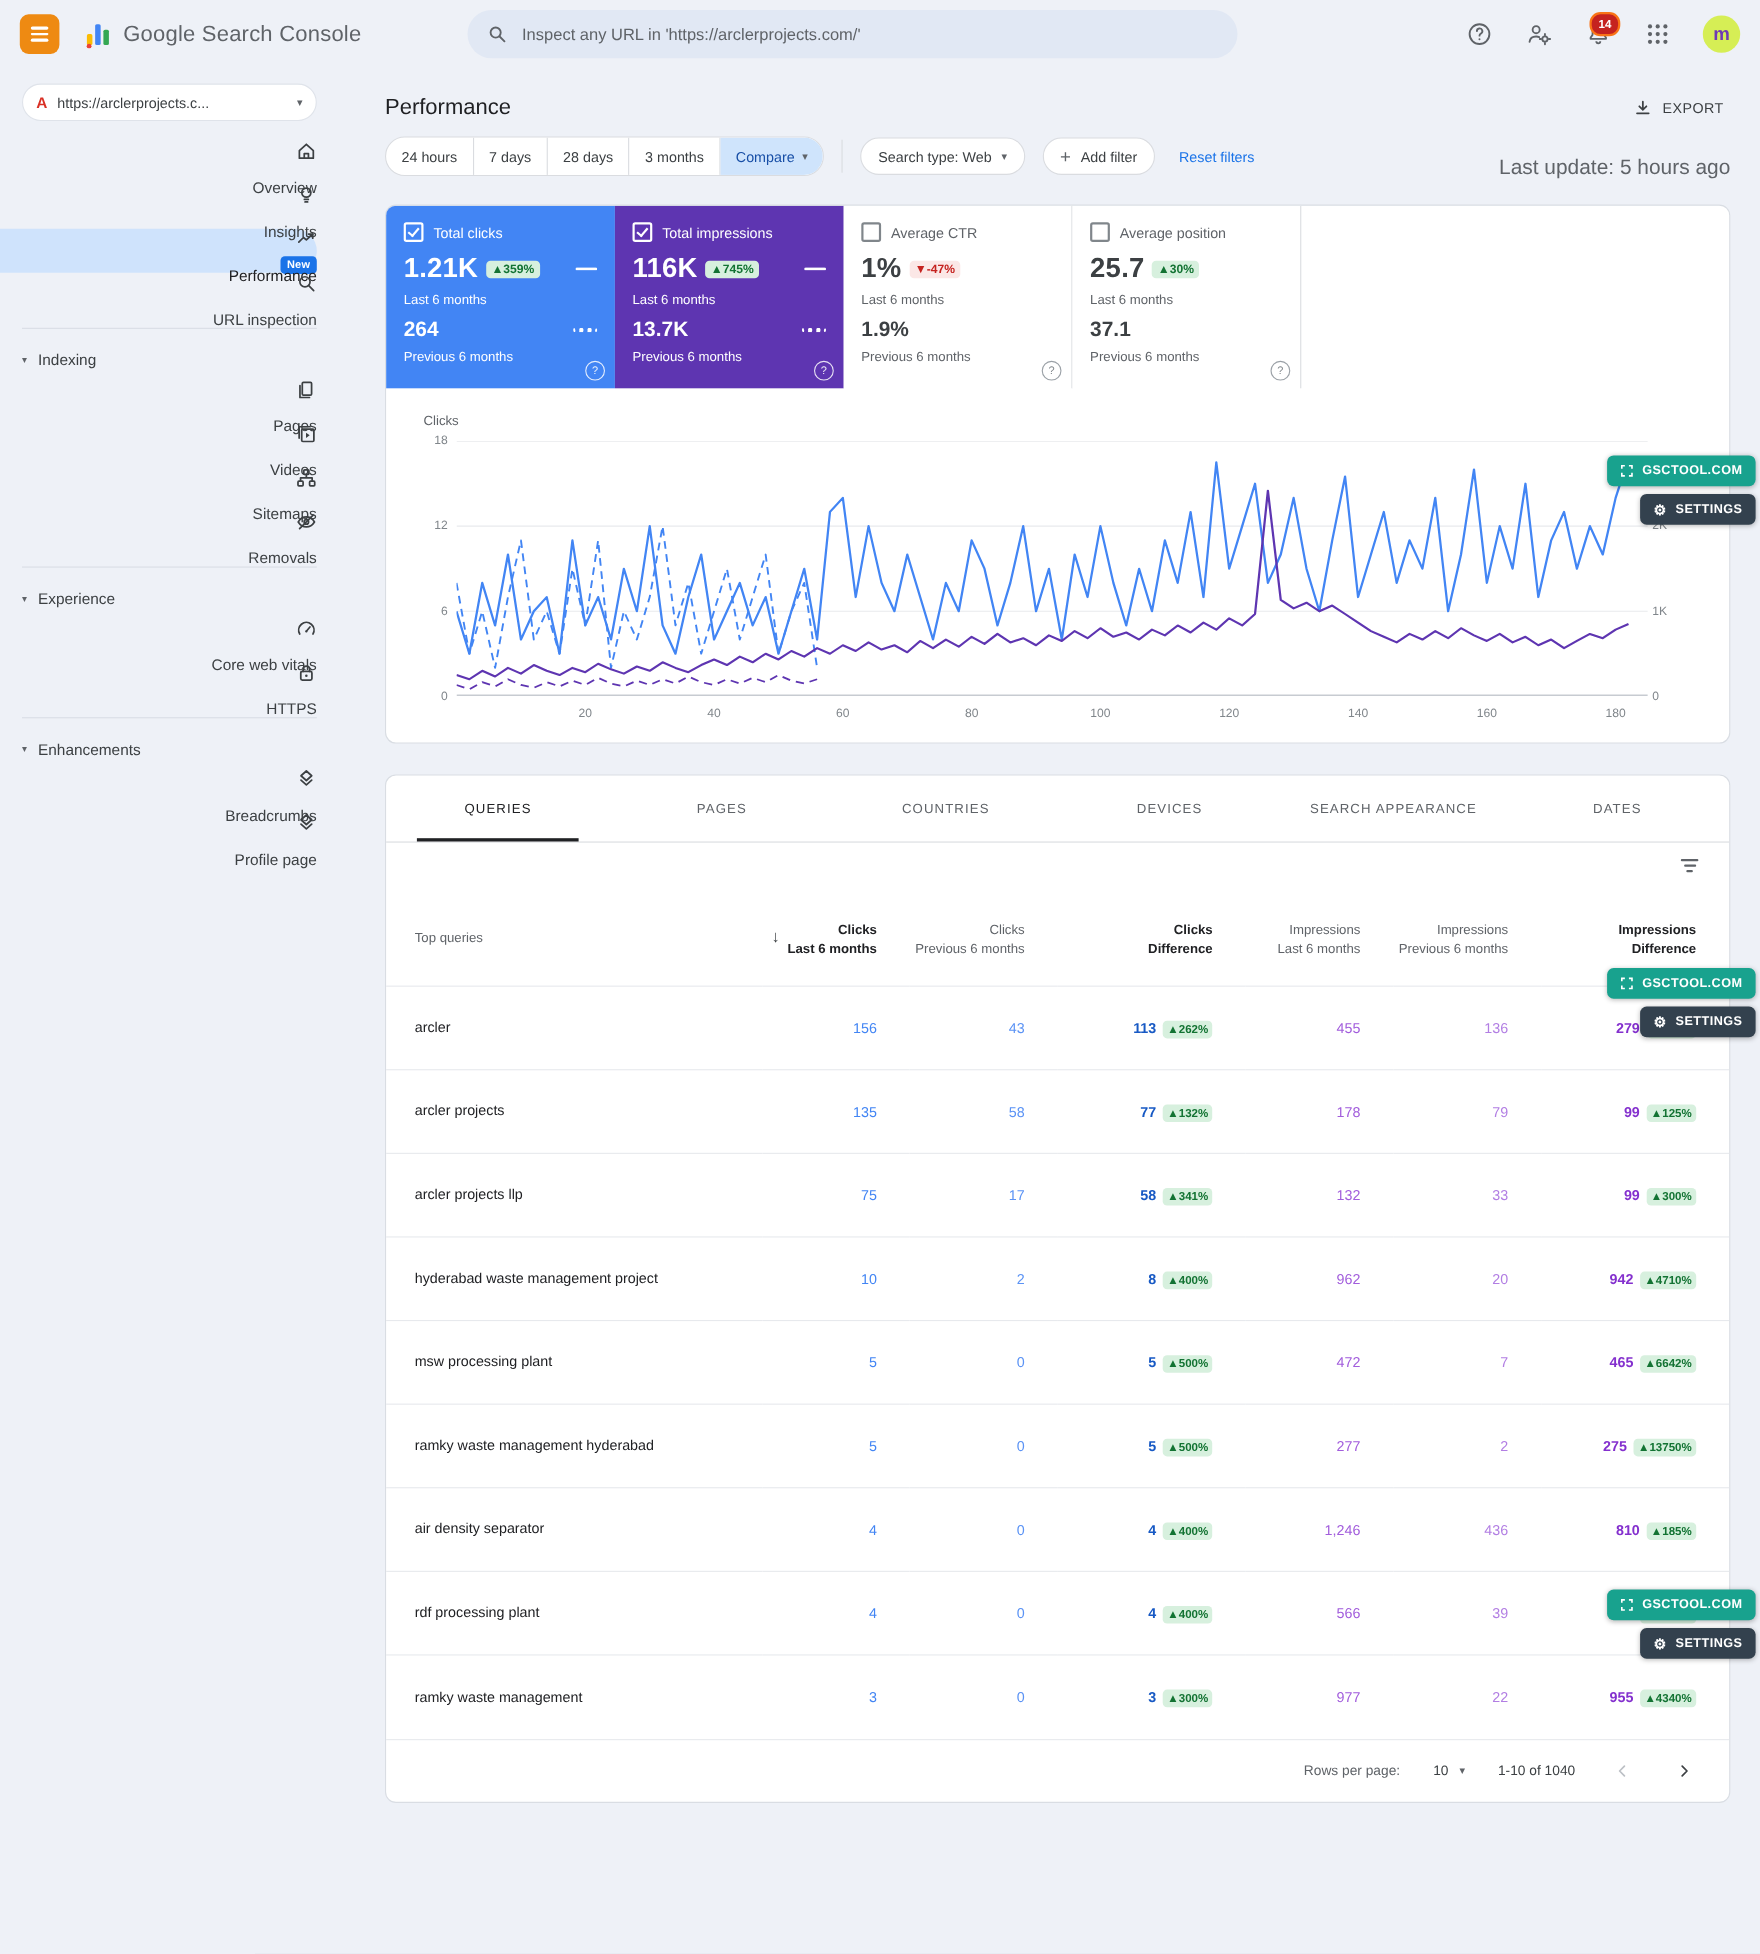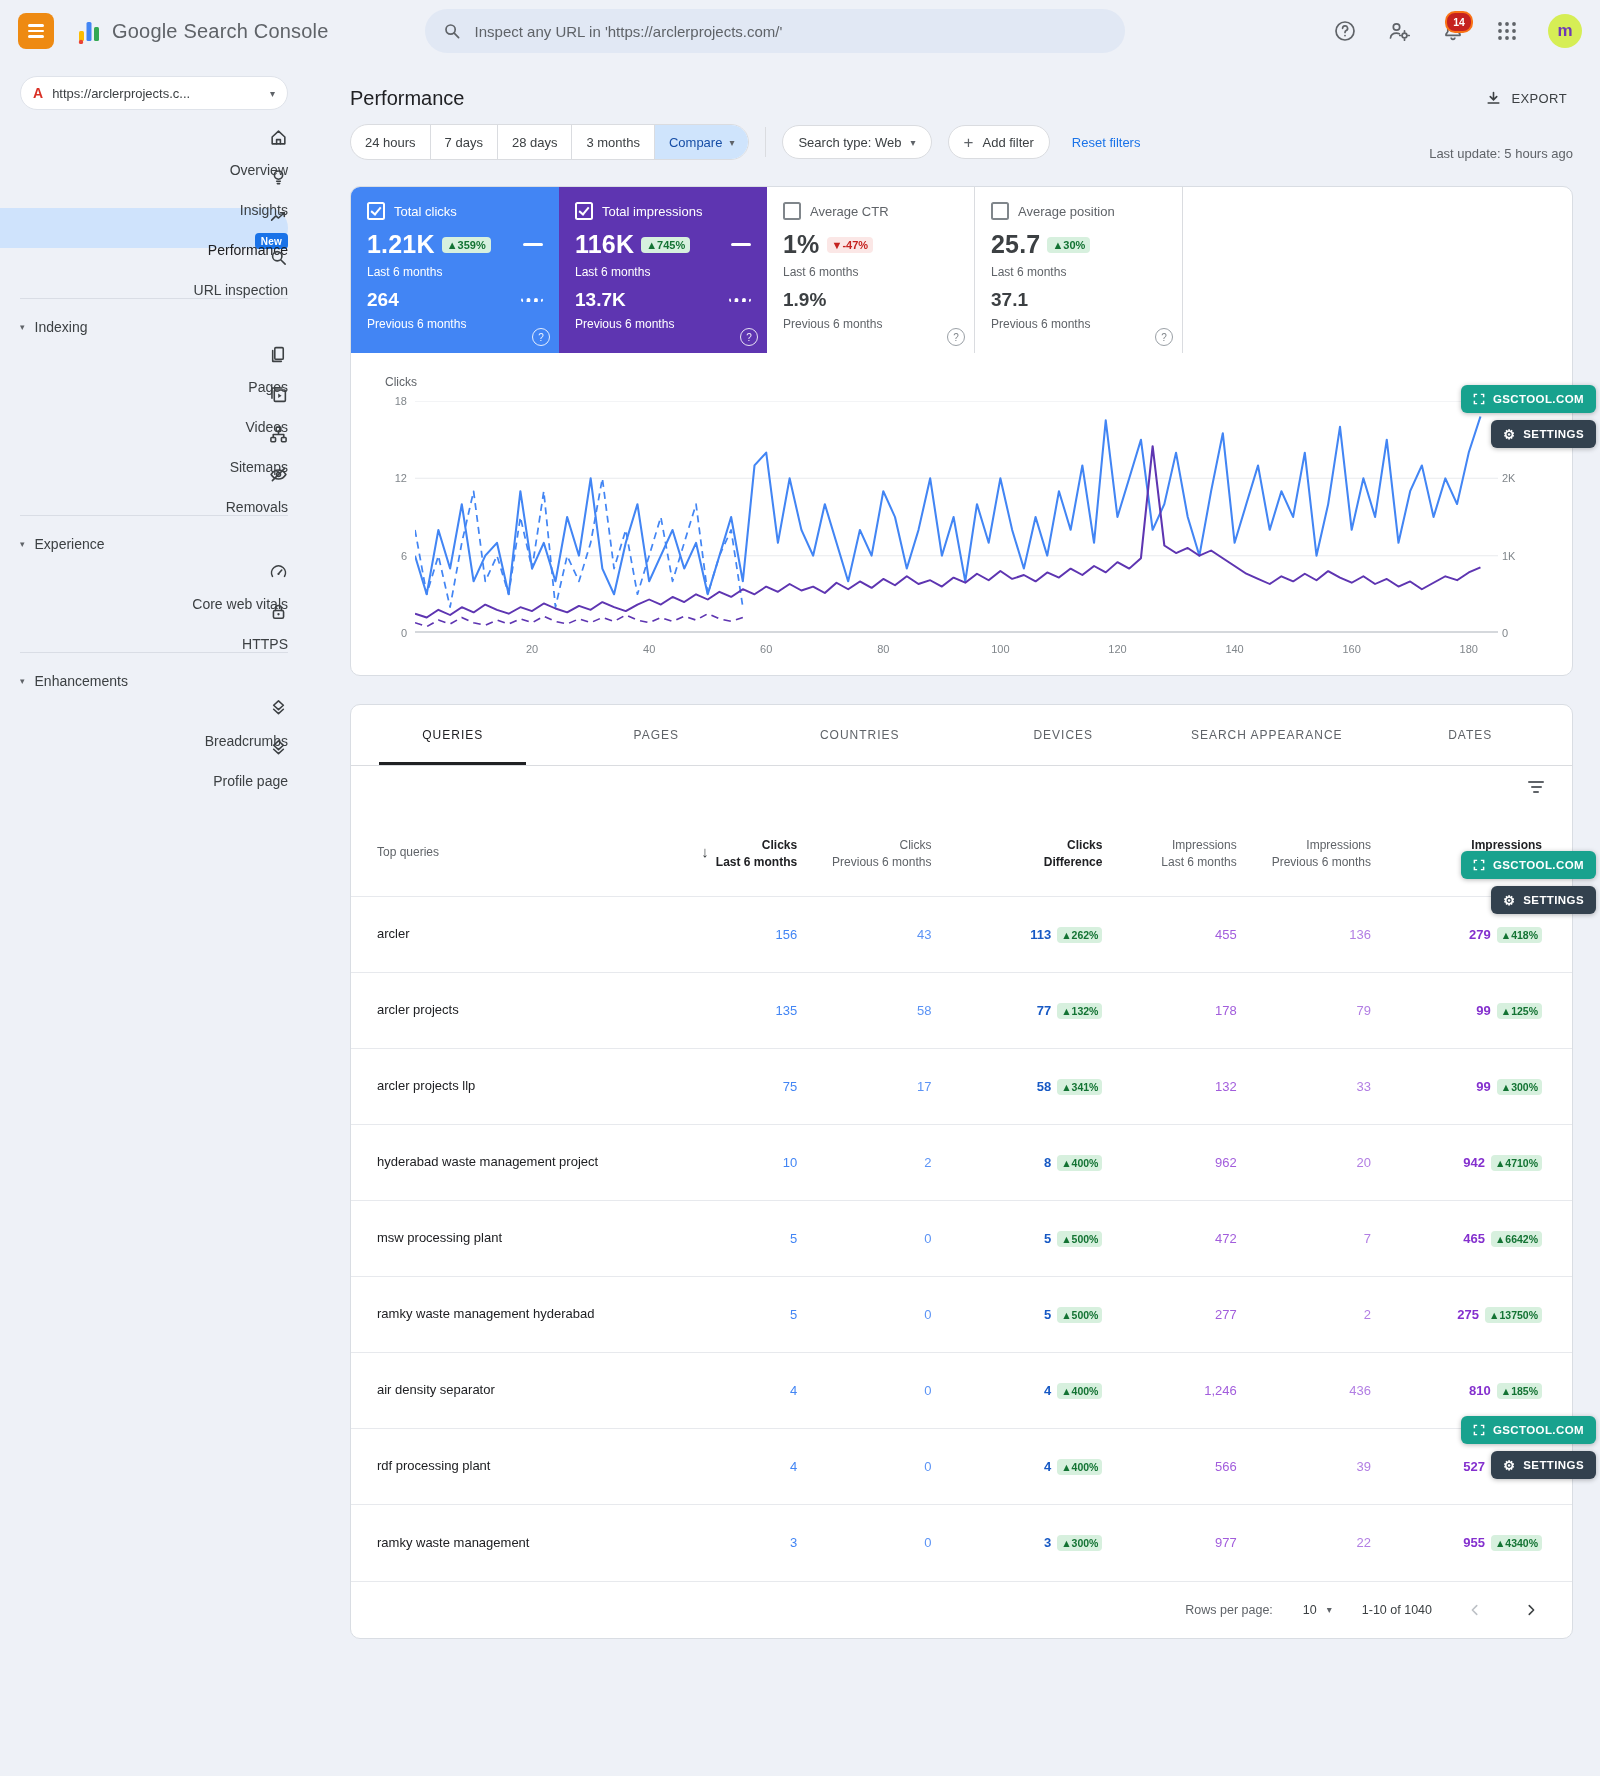--- a/index.html
+++ b/index.html
@@ -41,21 +41,21 @@
   .export-btn{margin-left:auto;display:flex;align-items:center;gap:9px;background:none;border:none;cursor:pointer;font-family:inherit;font-size:13px;font-weight:500;letter-spacing:.4px;color:#3c4043;}
   .filter-row{display:flex;align-items:center;gap:16px;height:36px;margin-bottom:26px;}
   .seg{display:flex;height:34px;border:1px solid #dadce0;border-radius:18px;background:#fff;overflow:hidden;}
   .seg button{border:none;background:transparent;padding:0 14px;font-size:13px;color:#3c4043;border-right:1px solid #dadce0;cursor:pointer;font-family:inherit;display:flex;align-items:center;gap:7px;}
   .seg button:last-child{border-right:none;}
   .seg button.on{background:#cfe4fc;color:#174ea6;font-weight:500;}
   .vsep{width:1px;height:30px;background:#dadce0;}
   .pill{height:34px;border:1px solid #dadce0;border-radius:18px;background:#fff;padding:0 15px;font-size:13px;color:#3c4043;display:flex;align-items:center;gap:9px;cursor:pointer;font-family:inherit;box-sizing:border-box;}
   .plus{font-size:17px;color:#5f6368;line-height:1;}
   .link{color:#1a73e8;font-size:13px;font-weight:500;cursor:pointer;background:none;border:none;font-family:inherit;}
-  .last-update{margin-left:auto;font-size:13px;color:#5f6368;margin-top:22px;}
+  .last-update{margin-left:auto;font-size:19px;color:#5f6368;margin-top:22px;}
   
   .panel{background:#fff;border:1px solid #d9dde3;border-radius:10px;}
   .chart-panel{overflow:hidden;margin-bottom:28px;}
   
   .tiles{display:flex;height:166px;}
   .tile{width:208px;box-sizing:border-box;padding:15px 16px;position:relative;cursor:pointer;flex:none;}
   .tile.blue{background:#4285f4;color:#fff;}
   .tile.purple{background:#5e35b1;color:#fff;}
   .tile.white{background:#fff;border-right:1px solid #dadce0;}
   .tiles-rest{flex:1;}
@@ -110,21 +110,21 @@
   .i-cur{color:#a25ddc;} .i-prev{color:#b27ee3;} .i-diff{color:#8430ce;font-weight:700;}
   td .chg{font-size:10.5px;padding:2px 4px;margin-left:6px;}
   .pagination{height:56px;display:flex;align-items:center;justify-content:flex-end;gap:30px;padding-right:28px;font-size:12.5px;color:#3c4043;border-top:1px solid #e7e9ed;}
   .pag-label{color:#5f6368;}
   .rpp{display:flex;align-items:center;gap:10px;cursor:pointer;}
   .pg-btn{width:26px;height:26px;border:none;background:none;display:flex;align-items:center;justify-content:center;cursor:pointer;}
   
   .ovl{position:absolute;right:4px;display:flex;flex-direction:column;gap:7px;align-items:flex-end;z-index:9;}
   .ovl1{top:385px;} .ovl2{top:851px;} .ovl3{top:1416px;}
   .ovl-btn{height:28px;border:none;border-radius:6px;color:#fff;font-size:11.5px;font-weight:700;letter-spacing:.4px;display:flex;align-items:center;gap:8px;padding:0 12px;cursor:pointer;font-family:inherit;box-shadow:0 1px 5px rgba(0,0,0,.28);}
-  .ovl-site{background:#18a28e;}
+  .ovl-site{background:#18a28e;margin-top:29px;}
   .ovl-settings{background:#33414e;}
   .gear{font-size:13px;line-height:1;}
 </style>
 </head>
 <body>
 
 <div class="app">
 
   <header>
     <button class="hamburger">

